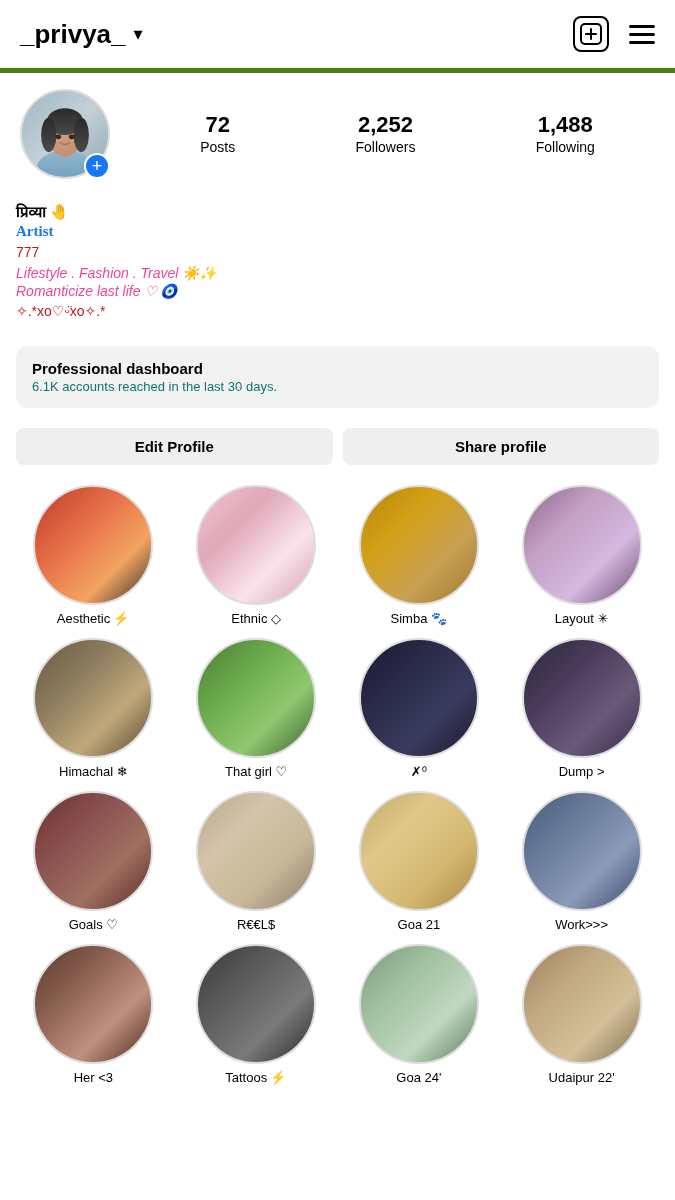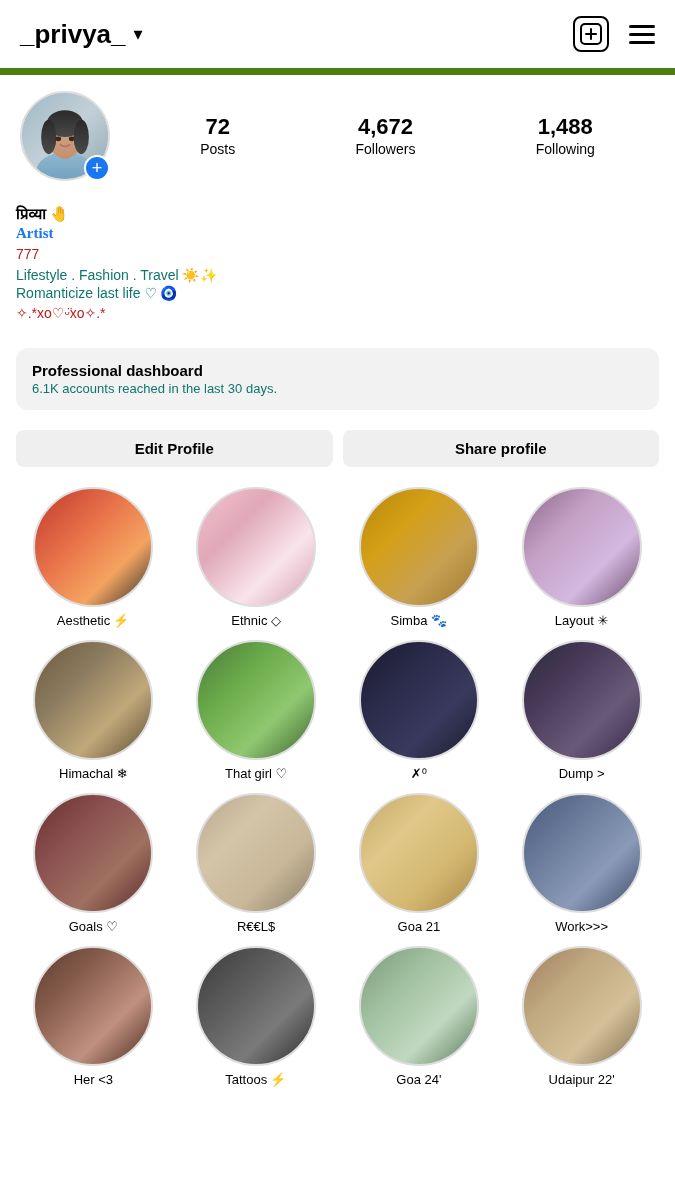--- a/index.html
+++ b/index.html
@@ -11,21 +11,21 @@
       min-height: 1200px;
       overflow-x: hidden;
     }
 
     
     .header {
       display: flex;
       align-items: center;
       justify-content: space-between;
       padding: 16px 20px;
-      border-bottom: 7px solid #4d7c0f;
+      border-bottom: 5px solid #4d7c0f;
     }
     .username-row {
       display: flex;
       align-items: center;
       gap: 8px;
     }
     .username {
       font-size: 26px;
       font-weight: 700;
       color: #000;
@@ -147,22 +147,23 @@
       margin-bottom: 2px;
       font-family: Liberation Serif, serif;
     }
     .bio-line {
       font-size: 14px;
       color: #b91c1c;
       margin-bottom: 2px;
       line-height: 1.5;
     }
     .bio-italic {
+      font-style: italic;
       font-size: 14px;
-      color: #0f766e;
+      color: #ec4899;
       margin-bottom: 2px;
     }
 
     
     .dashboard-card {
       margin: 10px 16px;
       background: #f2f2f2;
       border-radius: 12px;
       padding: 14px 16px;
     }
@@ -320,21 +321,21 @@
         </svg>
       </div>
       <div class="add-btn">+</div>
     </div>
     <div class="stats-row">
       <div class="stat-item">
         <span class="stat-number">72</span>
         <span class="stat-label">Posts</span>
       </div>
       <div class="stat-item">
-        <span class="stat-number">4,672</span>
+        <span class="stat-number">2,252</span>
         <span class="stat-label">Followers</span>
       </div>
       <div class="stat-item">
         <span class="stat-number">1,488</span>
         <span class="stat-label">Following</span>
       </div>
     </div>
   </div>
 </div>
 

